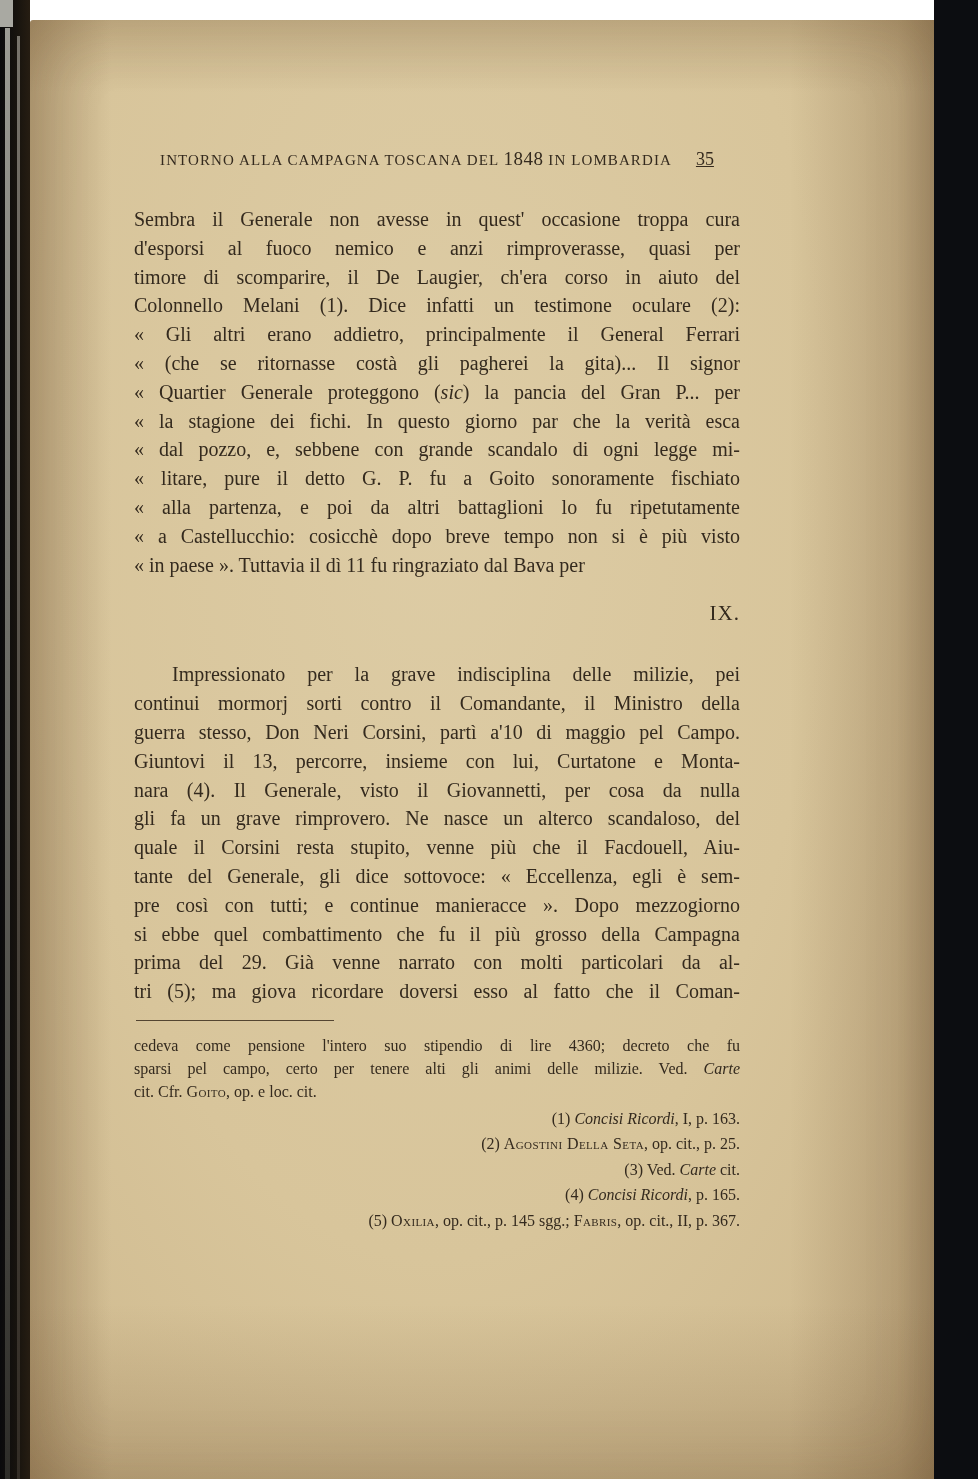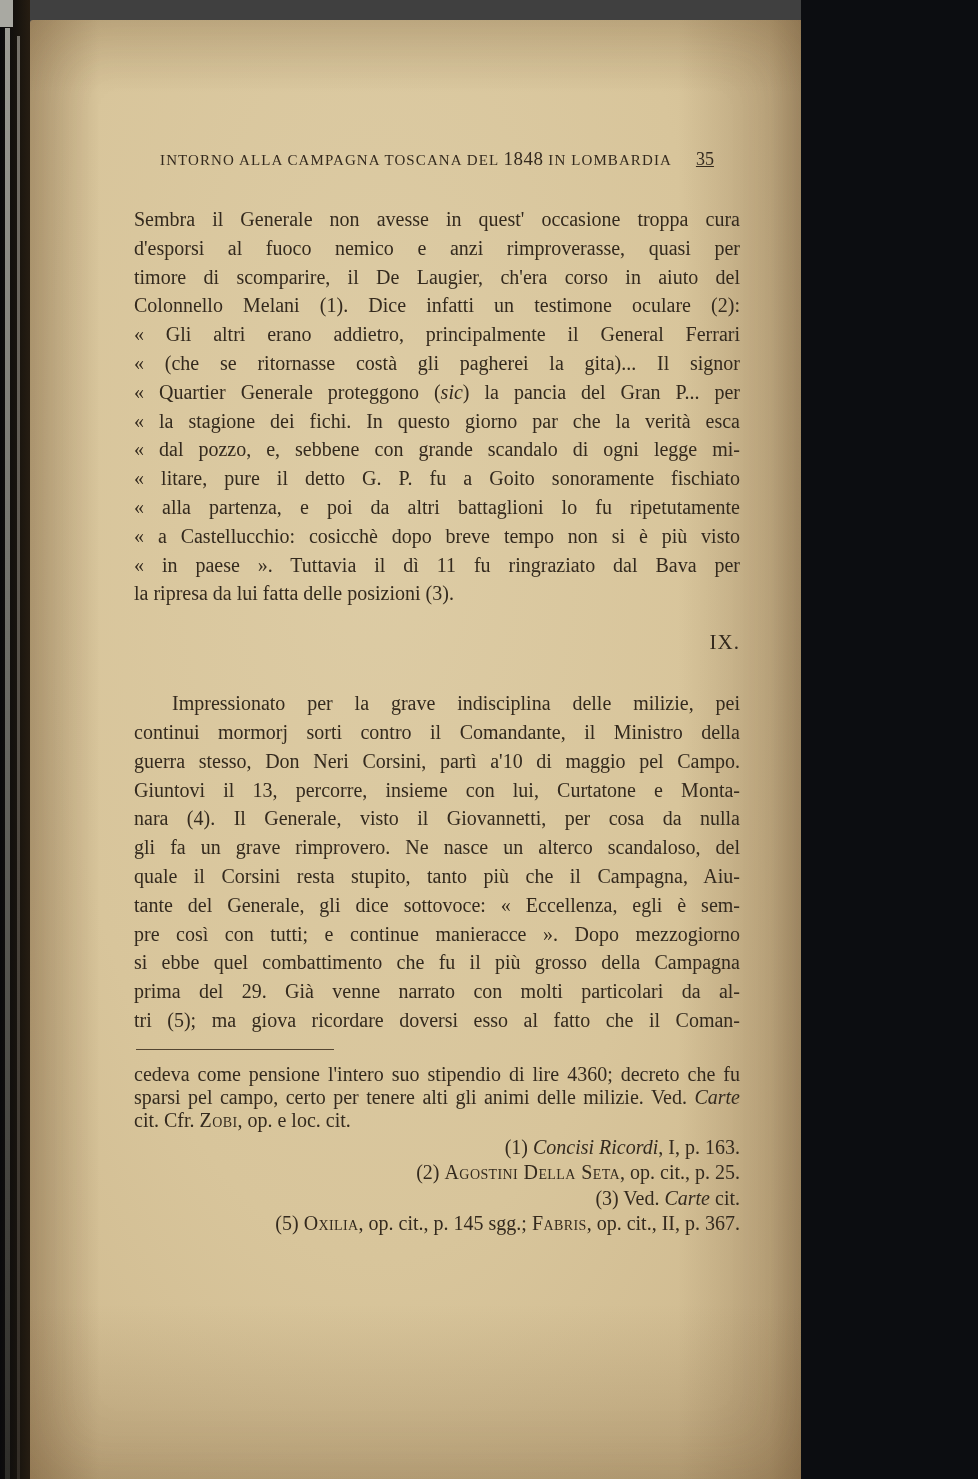--- a/index.html
+++ b/index.html
@@ -1,23 +1,23 @@
 <!DOCTYPE html>
 <html style="--ink: #342a1e; --paper: #d8c59b; --background: #101116;"><head>
 <meta charset="utf-8">
 <style>
   html, body { margin: 0; padding: 0; }
   body { background: #0c0d11; font-family: "Liberation Serif", "DejaVu Serif", serif; }
 
   .stage {
     position: relative;
-    width: 801px;
+    width: 934px;
     height: 1479px;
     overflow: hidden;
-    background: #404040;
+    background: #ffffff;
   }
 
   
   .book-edge {
     position: absolute;
     left: 0; top: 0; bottom: 0;
     width: 30px;
     background: linear-gradient(to right, #0a0a0c, #17130e 55%, #261d12);
   }
   .edge-corner {
@@ -87,21 +87,21 @@
     letter-spacing: 1px;
   }
 
   .fn-rule {
     width: 198px;
     border: 0;
     border-top: 1.5px solid rgba(60,46,30,.85);
     margin: 14px 0 13px 2px;
   }
 
-  .fn { font-size: 20px; }
+  .fn { font-size: 16px; }
   .fn-cont { line-height: 23px; }
   .fn-items { margin-top: 3px; line-height: 25.4px; }
   .fn-items .textline { text-indent: 40px; }
 
   .seg-italic { font-style: italic; }
   .seg-smallcaps { font-variant: small-caps; letter-spacing: .4px; }
 </style>
 </head>
 <body>
 
@@ -128,51 +128,51 @@
           <div class="textline">Colonnello Melani (1). Dice infatti un testimone oculare (2):</div>
           <div class="textline">« Gli altri erano addietro, principalmente il General Ferrari</div>
           <div class="textline">« (che se ritornasse costà gli pagherei la gita)... Il signor</div>
           <div class="textline"><span>« Quartier Generale proteggono (</span><span class="seg-italic">sic</span><span>) la pancia del Gran P... per</span></div>
           <div class="textline">« la stagione dei fichi. In questo giorno par che la verità esca</div>
           <div class="textline">« dal pozzo, e, sebbene con grande scandalo di ogni legge mi-</div>
           <div class="textline">« litare, pure il detto G. P. fu a Goito sonoramente fischiato</div>
           <div class="textline">« alla partenza, e poi da altri battaglioni lo fu ripetutamente</div>
           <div class="textline">« a Castellucchio: cosicchè dopo breve tempo non si è più visto</div>
           <div class="textline">« in paese ». Tuttavia il dì 11 fu ringraziato dal Bava per</div>
-          <div class="textline">la ripresa da lui fatta delle posizioni (3).</div>
         </div>
 
       <div class="section-head">IX.</div>
 
       <div class="para p2 justify indent-first">
           <div class="textline">Impressionato per la grave indisciplina delle milizie, pei</div>
           <div class="textline">continui mormorj sorti contro il Comandante, il Ministro della</div>
           <div class="textline">guerra stesso, Don Neri Corsini, partì a'10 di maggio pel Campo.</div>
           <div class="textline">Giuntovi il 13, percorre, insieme con lui, Curtatone e Monta-</div>
           <div class="textline">nara (4). Il Generale, visto il Giovannetti, per cosa da nulla</div>
           <div class="textline">gli fa un grave rimprovero. Ne nasce un alterco scandaloso, del</div>
-          <div class="textline">quale il Corsini resta stupito, tanto più che il Campagna, Aiu-</div>
+          <div class="textline">quale il Corsini resta stupito, venne più che il Facdouell, Aiu-</div>
           <div class="textline">tante del Generale, gli dice sottovoce: « Eccellenza, egli è sem-</div>
           <div class="textline">pre così con tutti; e continue manieracce ». Dopo mezzogiorno</div>
           <div class="textline">si ebbe quel combattimento che fu il più grosso della Campagna</div>
           <div class="textline">prima del 29. Già venne narrato con molti particolari da al-</div>
           <div class="textline">tri (5); ma giova ricordare doversi esso al fatto che il Coman-</div>
         </div>
 
       <hr class="fn-rule">
 
       <div class="fn fn-cont justify last-left">
           <div class="textline">cedeva come pensione l'intero suo stipendio di lire 4360; decreto che fu</div>
           <div class="textline"><span>sparsi pel campo, certo per tenere alti gli animi delle milizie. Ved. </span><span class="seg-italic">Carte</span></div>
-          <div class="textline"><span>cit. Cfr. </span><span class="seg-smallcaps">Zobi</span><span>, op. e loc. cit.</span></div>
+          <div class="textline"><span>cit. Cfr. </span><span class="seg-smallcaps">Goito</span><span>, op. e loc. cit.</span></div>
         </div>
 
       <div class="fn fn-items">
           <div class="textline"><span>(1) </span><span class="seg-italic">Concisi Ricordi</span><span>, I, p. 163.</span></div>
           <div class="textline"><span>(2) </span><span class="seg-smallcaps">Agostini Della Seta</span><span>, op. cit., p. 25.</span></div>
           <div class="textline"><span>(3) Ved. </span><span class="seg-italic">Carte</span><span> cit.</span></div>
+          <div class="textline"><span>(4) </span><span class="seg-italic">Concisi Ricordi</span><span>, p. 165.</span></div>
           <div class="textline"><span>(5) </span><span class="seg-smallcaps">Oxilia</span><span>, op. cit., p. 145 sgg.; </span><span class="seg-smallcaps">Fabris</span><span>, op. cit., II, p. 367.</span></div>
         </div>
 
     </div>
   </div>
 
 </div>
 
 </body></html>

